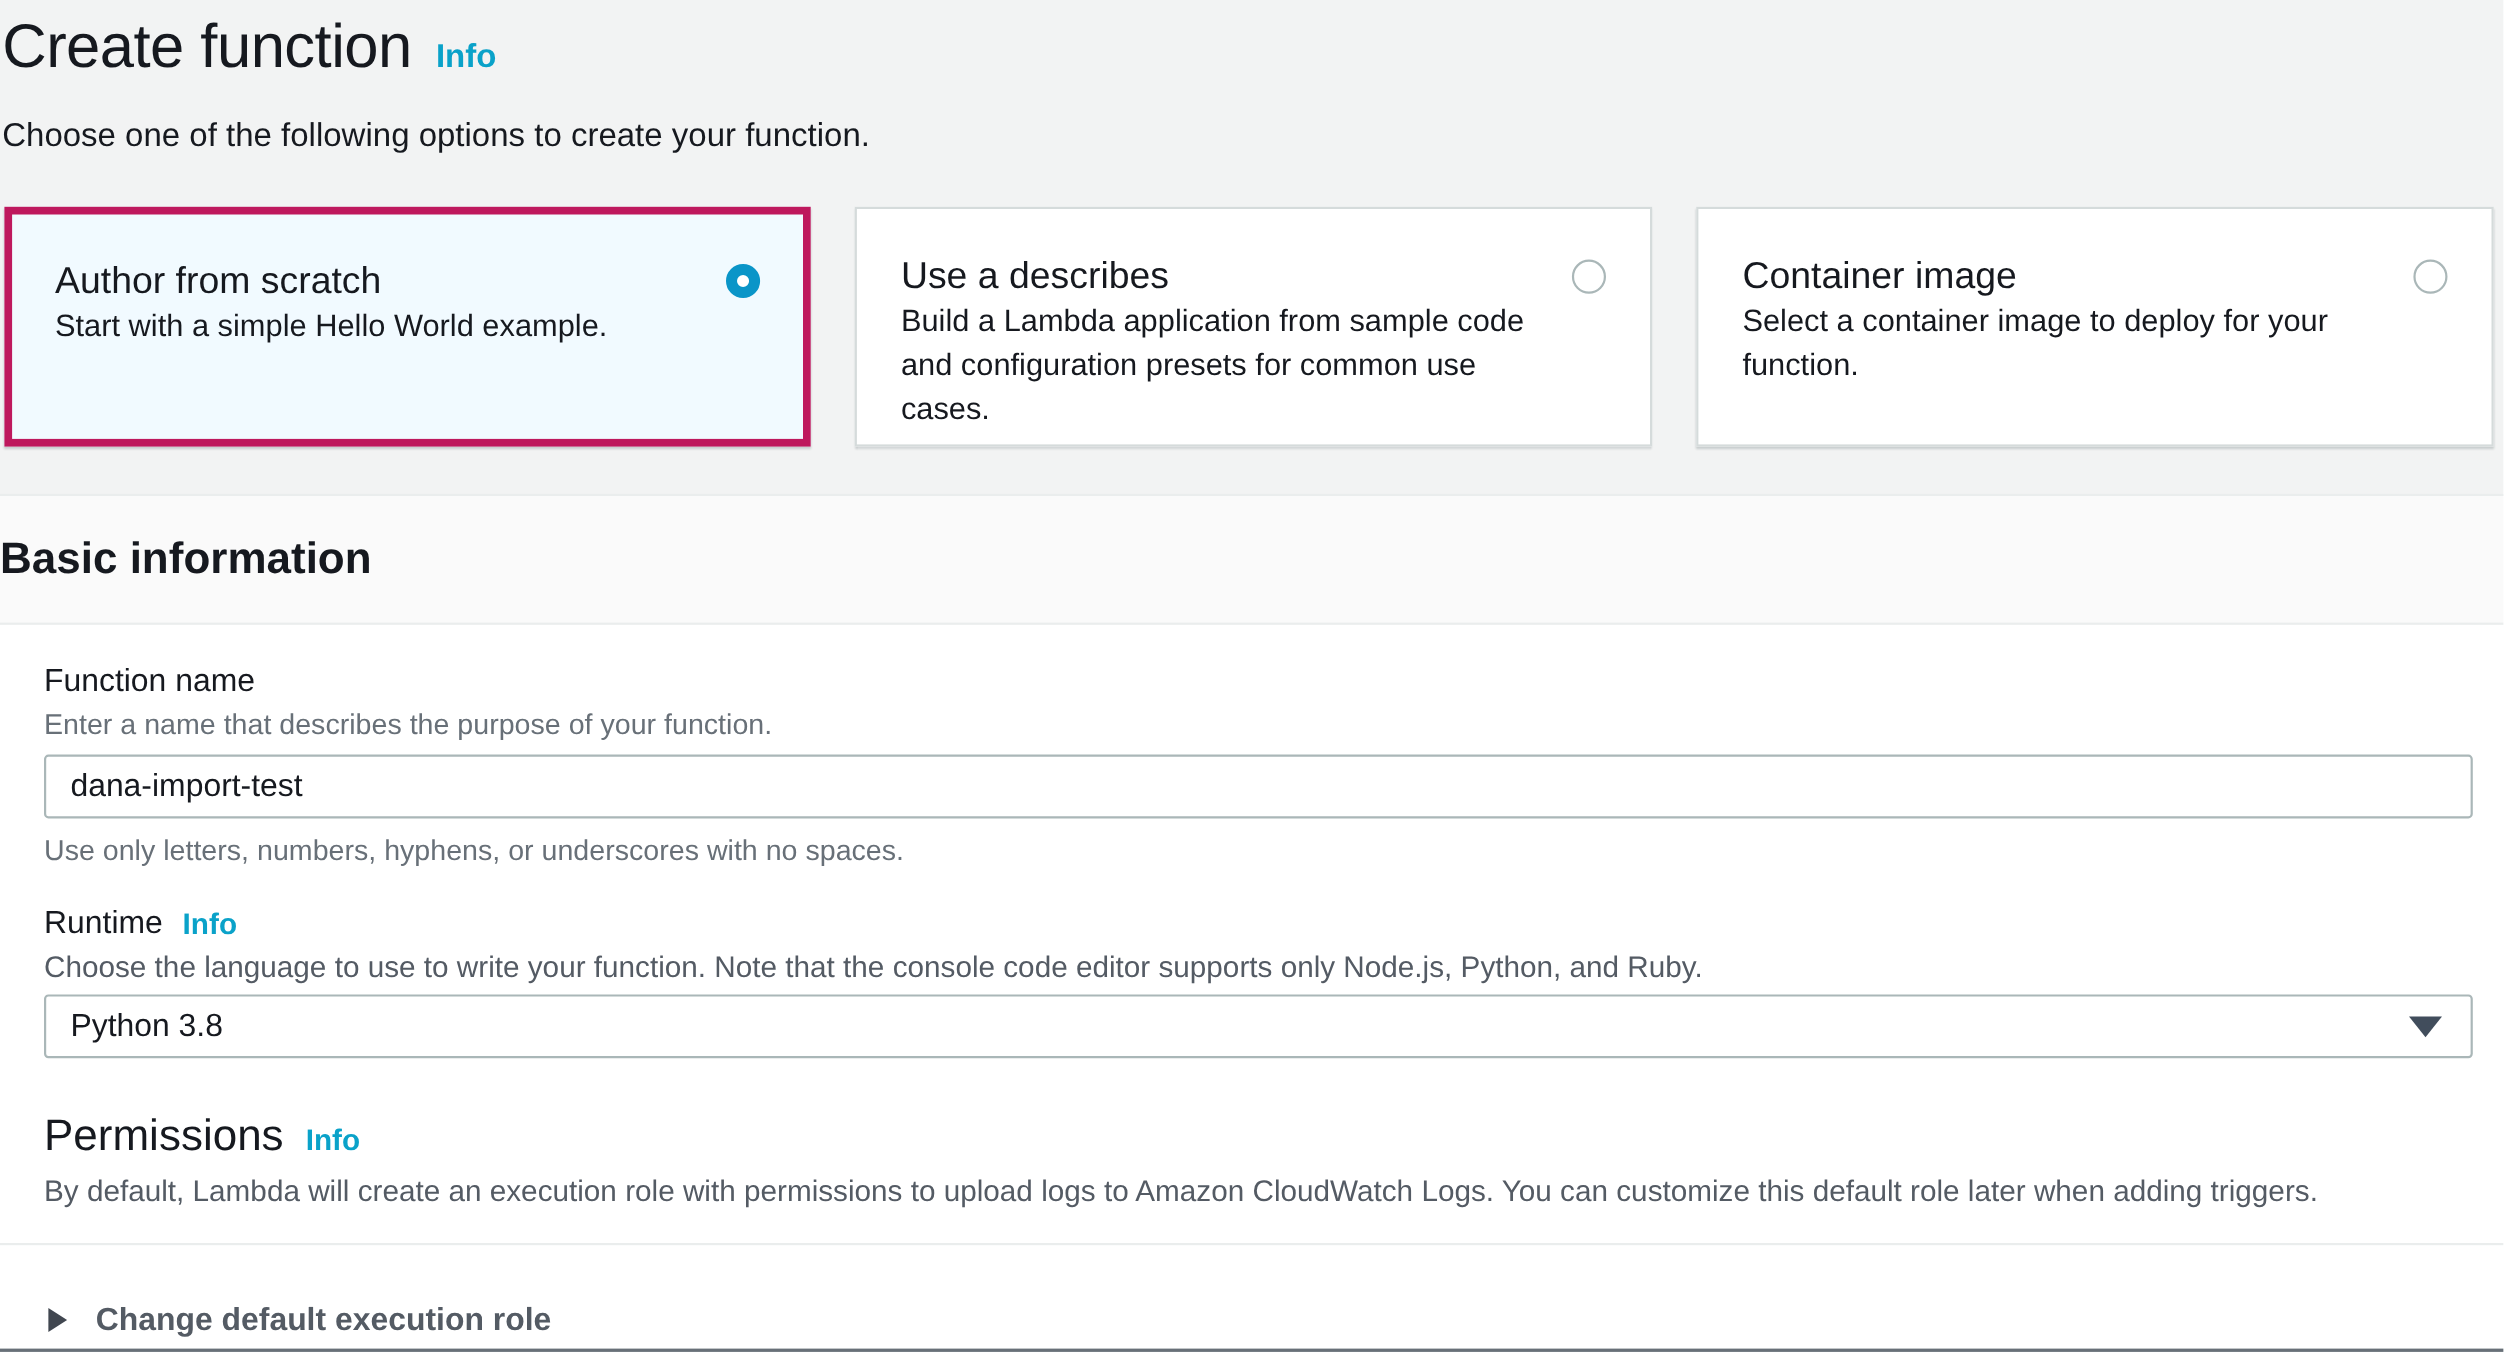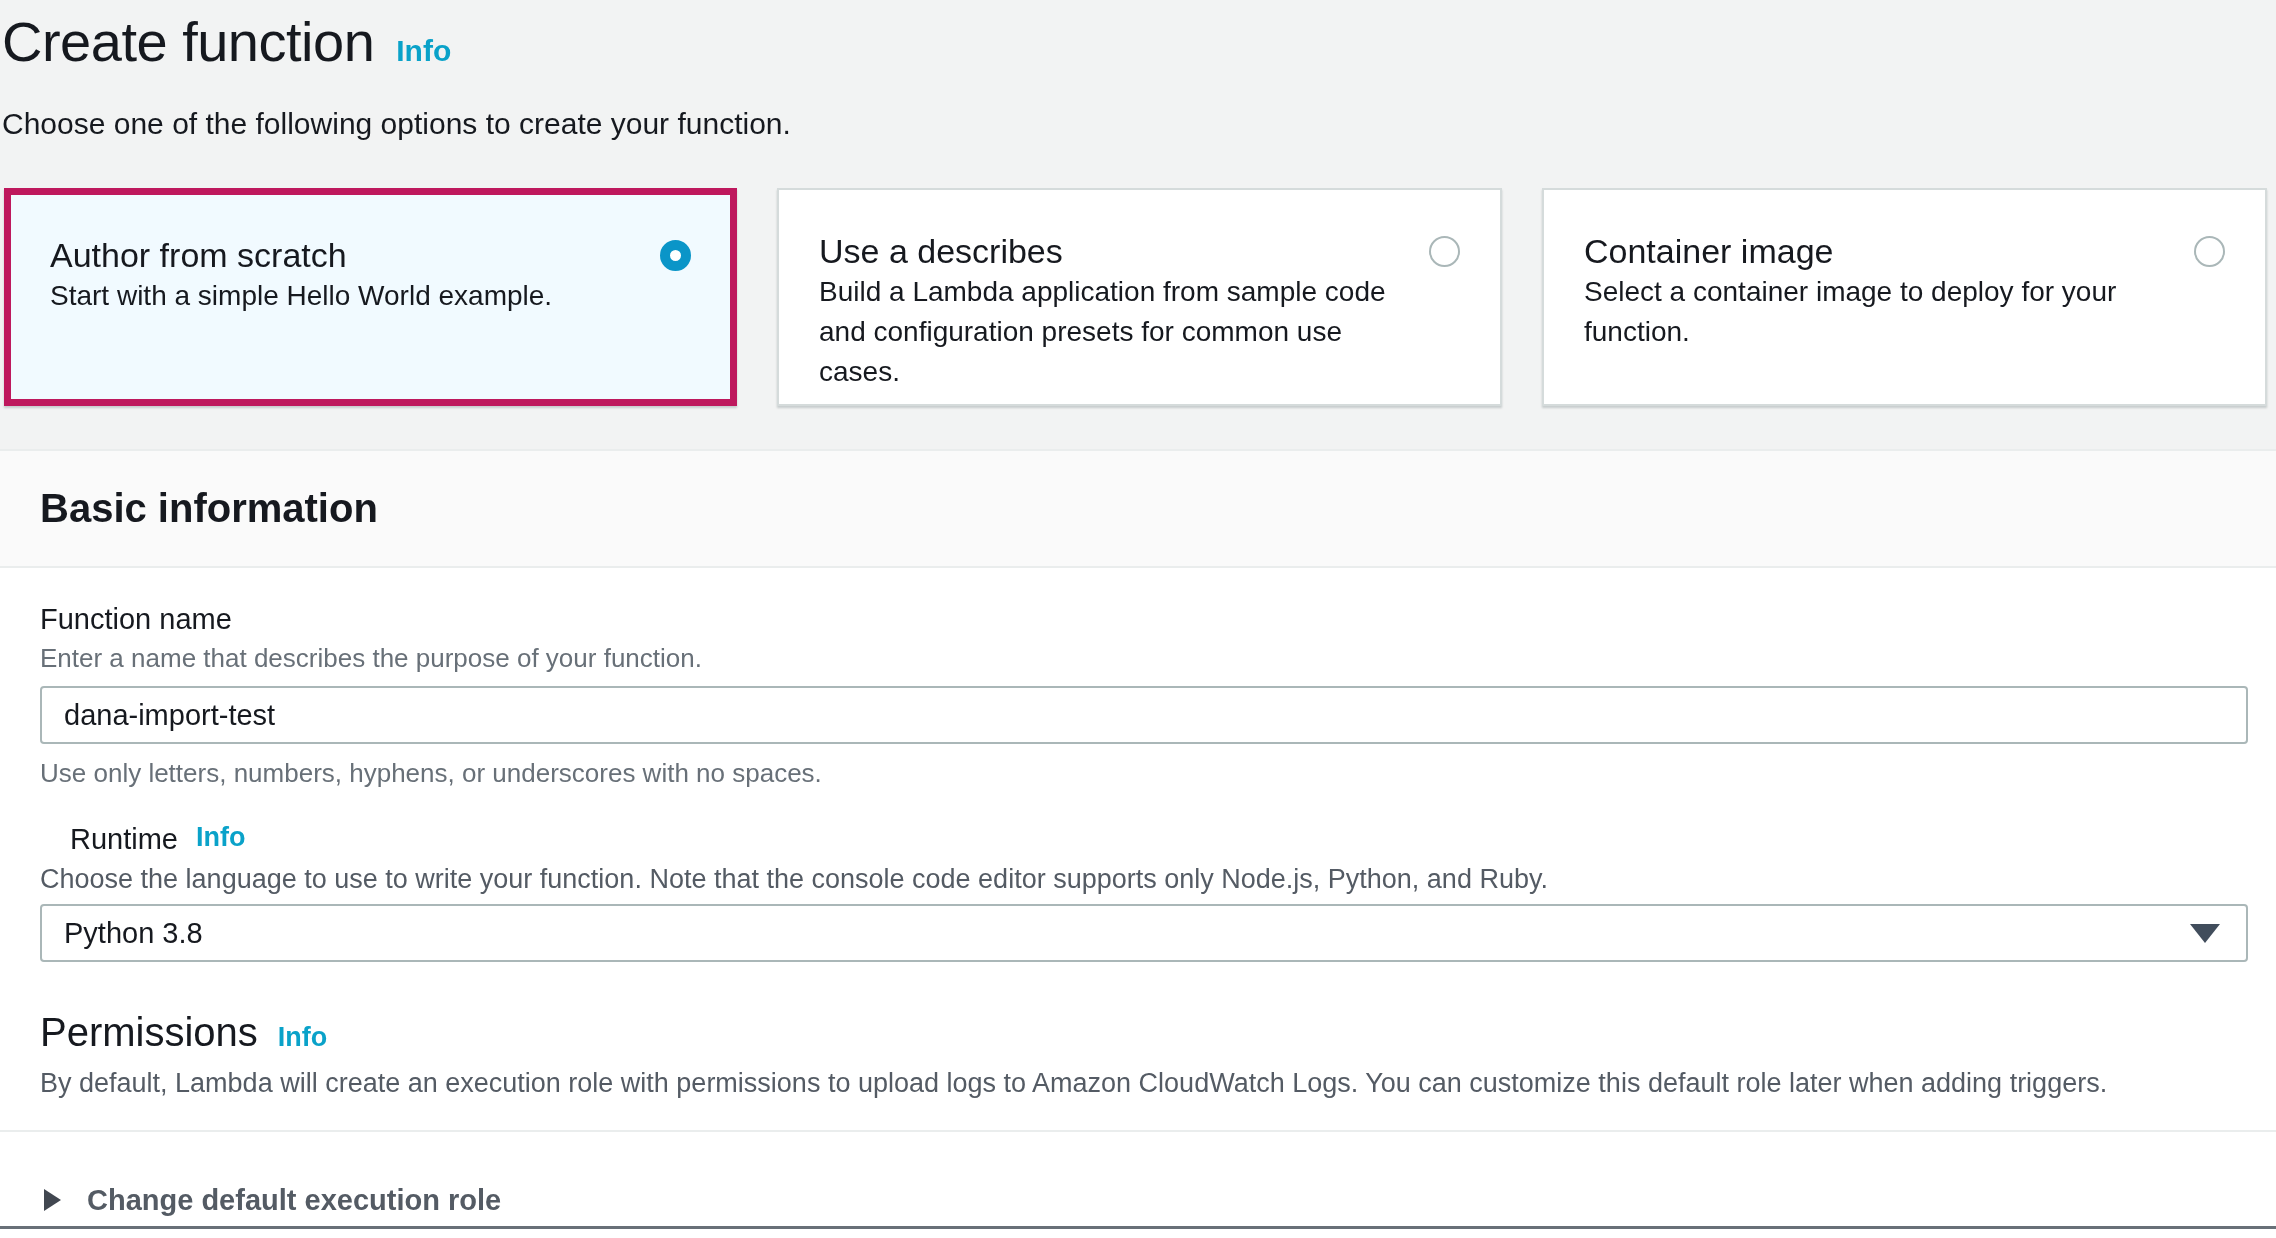--- a/index.html
+++ b/index.html
@@ -85,28 +85,27 @@
   .radio.on  { border: 10px solid #0a95c8; }
   .radio.off { border: 2px solid #aab7b8; }
 
   
   .panel-header {
     height: 117px;
     background: #fafafa;
     border-bottom: 2px solid #eaeded;
     display: flex;
     align-items: center;
-    padding-left: 40px;
   }
   h2.section-heading { font-size: 40px; font-weight: 700; color: #16191f; }
 
   .panel-body { padding: 34px 28px 0 40px; }
 
   .field-label { font-size: 29px; font-weight: 400; color: #16191f; line-height: 34px; display: inline-block; }
-  .label-row { display: flex; align-items: flex-start; gap: 18px; margin-left: 30px; }
+  .label-row { display: flex; align-items: flex-end; gap: 18px; }
   .help  { font-size: 26px; color: #687078; line-height: 32px; margin-top: 6px; }
   .desc  { font-size: 27px; color: #545b64; line-height: 34px; margin-top: 6px; }
 
   .text-input {
     display: block;
     width: 100%;
     height: 58px;
     margin-top: 12px;
     border: 2px solid #aab7b8;
     border-radius: 4px;

